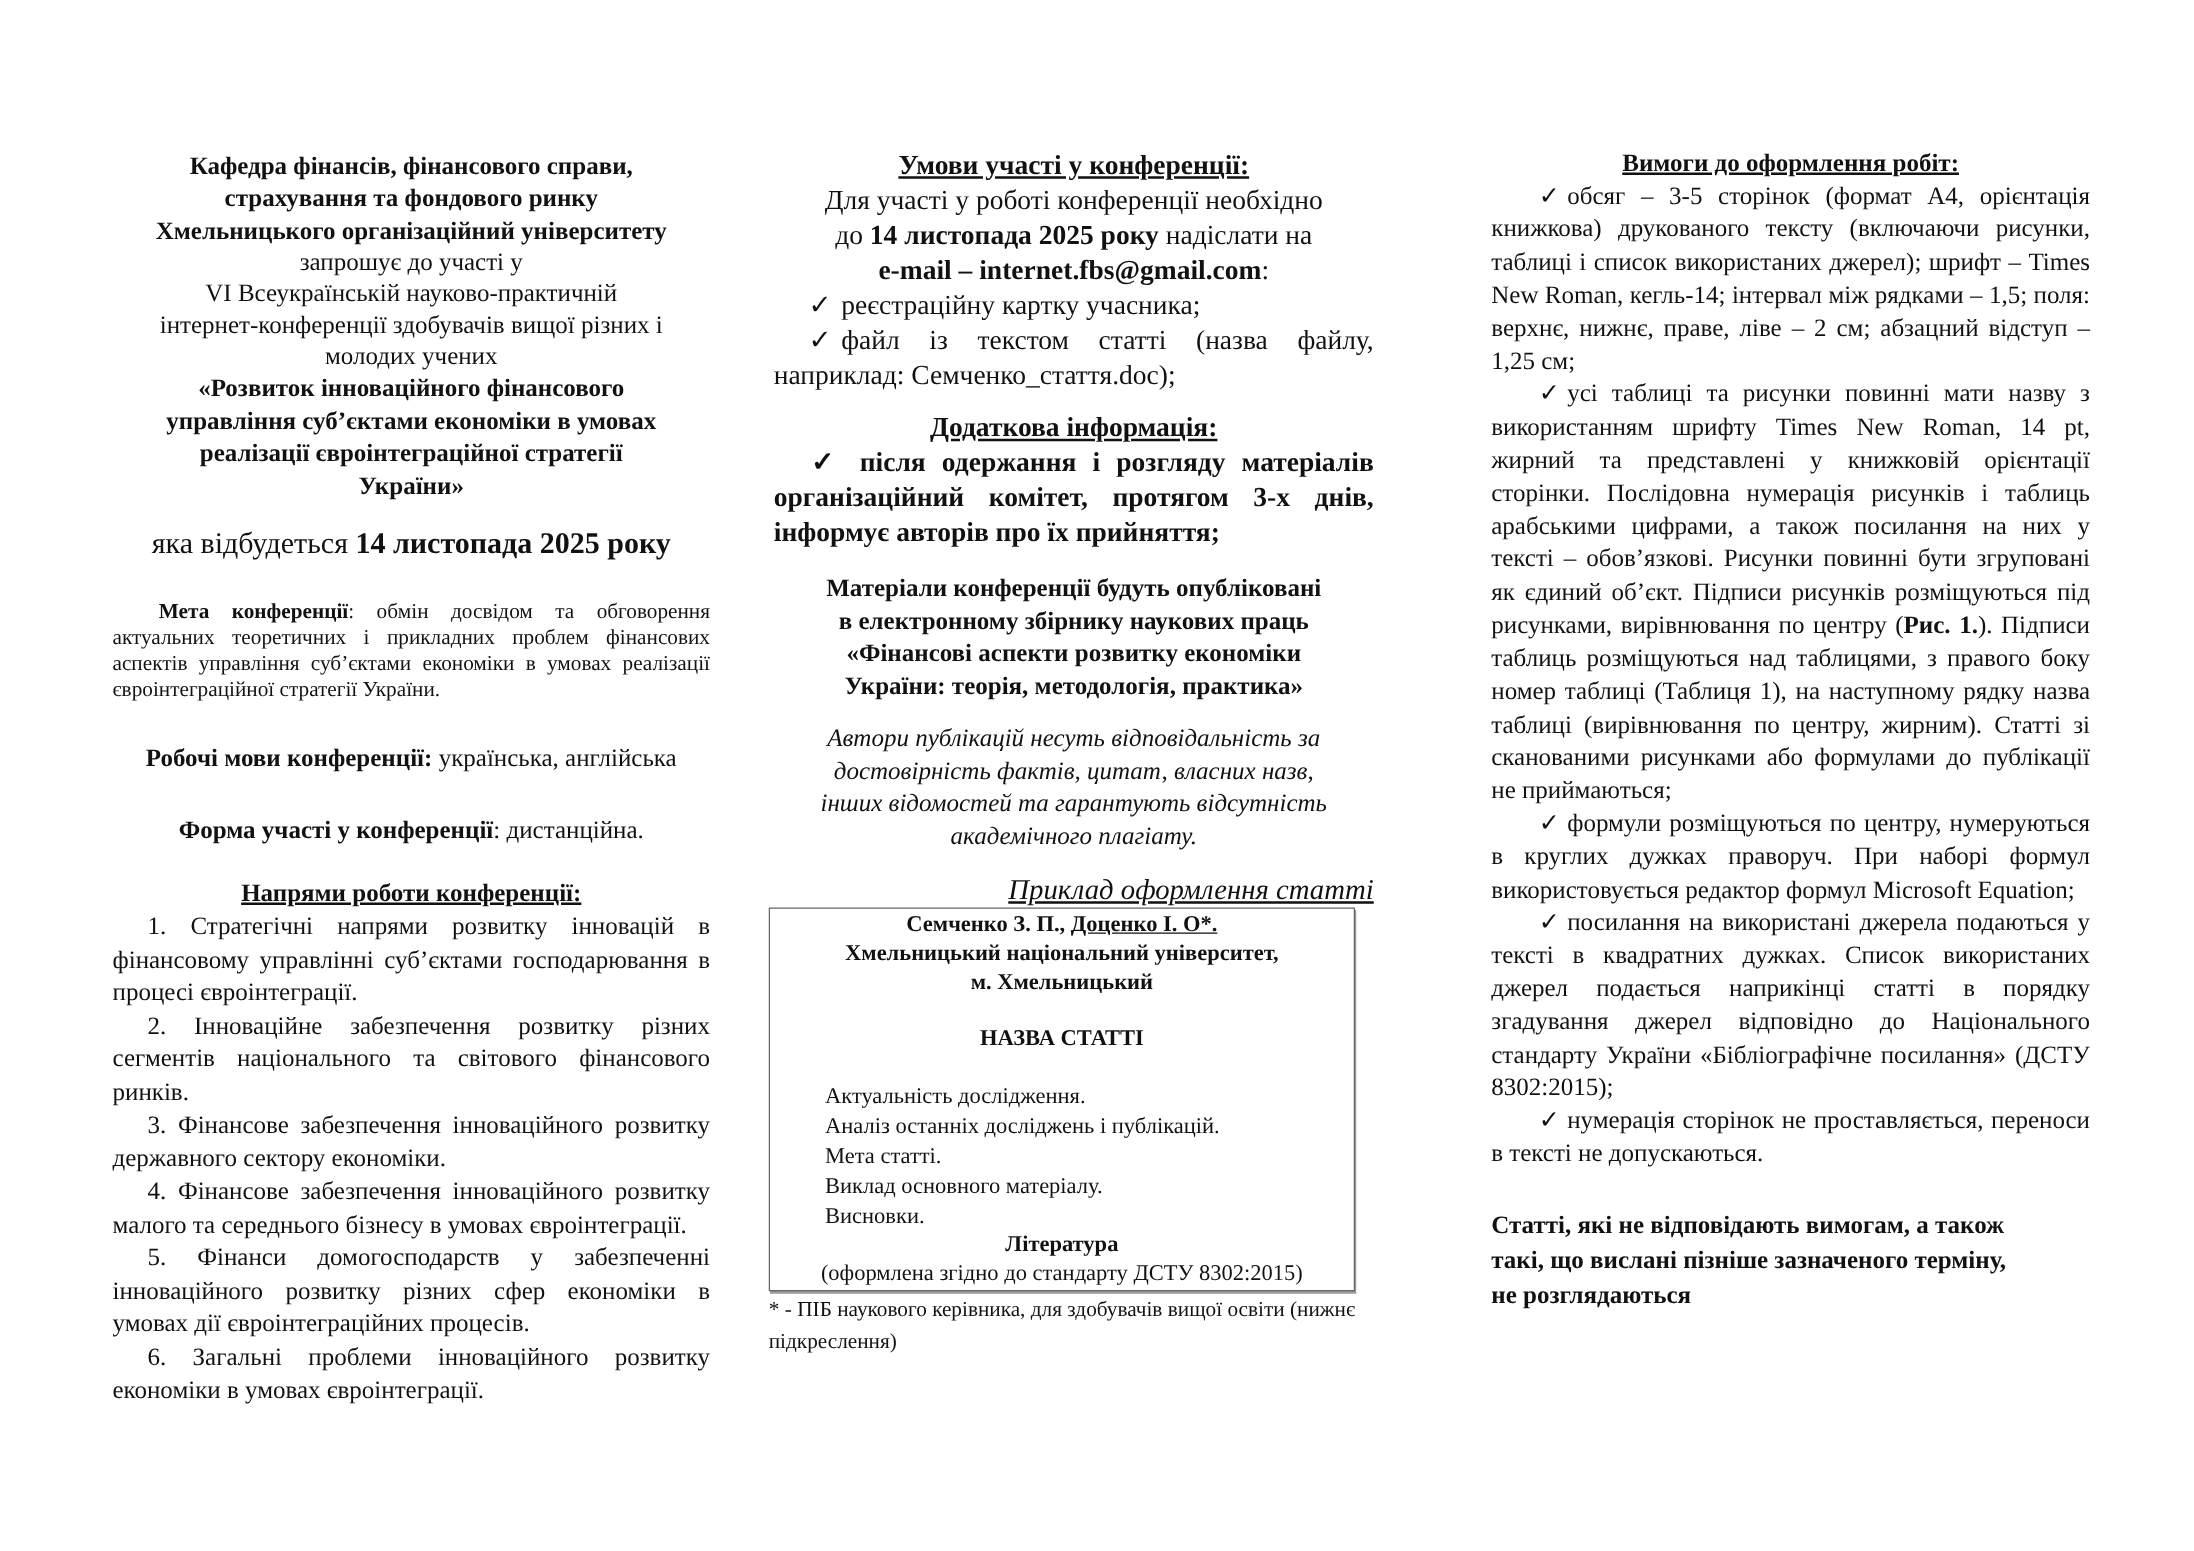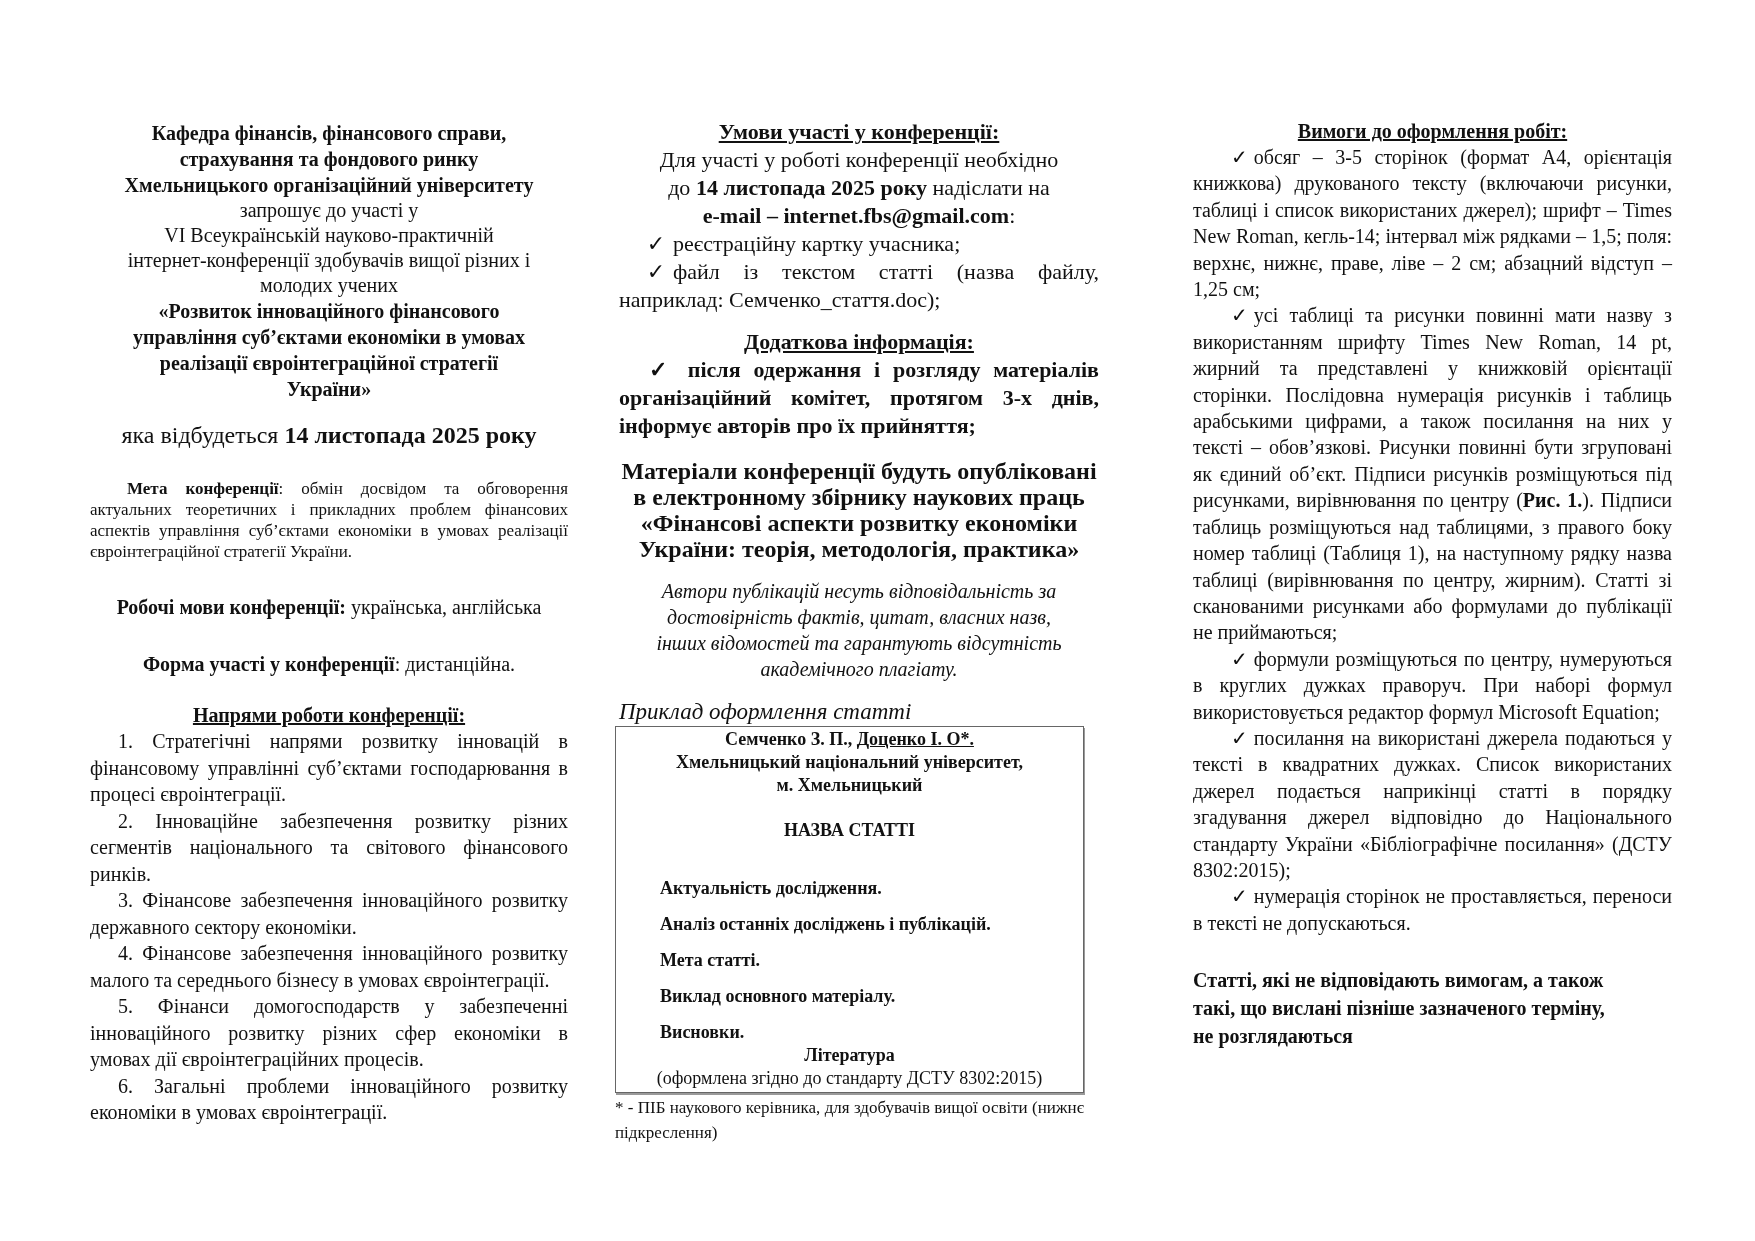--- a/index.html
+++ b/index.html
@@ -27,30 +27,30 @@
     .dir-list { margin: 0; padding: 0; list-style: none; }
     .dir-item { font-size: 20px; line-height: 26.5px; text-align: justify; text-indent: 28px; margin: 0; }
 
     
     .mid-title { font-size: 22px; font-weight: bold; text-decoration: underline; text-align: center; line-height: 28px; margin: 0; }
     .mid-text { font-size: 22px; line-height: 28px; text-align: center; margin: 0; }
     .check-line { font-size: 22px; line-height: 28px; margin: 0; text-align: justify; }
     .check-line .ck { display: inline-block; width: 34px; text-align: center; }
     .add-title { margin-top: 14px; }
     .add-text { font-size: 22px; line-height: 28px; font-weight: bold; text-align: justify; text-indent: 30px; margin: 0; }
-    .pub { font-size: 24px; line-height: 26px; font-weight: bold; text-align: center; margin: 18px 0 0 0; }
+    .pub { font-size: 20px; line-height: 26px; font-weight: bold; text-align: center; margin: 18px 0 0 0; }
     .resp { font-size: 20px; line-height: 26px; font-style: italic; text-align: center; margin: 16px 0 0 0; }
-    .example-title { font-size: 23px; line-height: 28px; font-style: italic; text-align: left; margin: 16px 0 0 0; }
+    .example-title { font-size: 23px; line-height: 28px; font-style: italic; text-align: right; margin: 16px 0 0 0; text-decoration: underline; }
     .example-box {
       border: 1.5px solid #666666; margin: 0 15px 0 -4px; padding: 1px 0 2px 0;
       box-shadow: 1px 2px 0 #9a9a9a;
     }
     .ex-line { font-size: 18px; line-height: 23px; text-align: center; margin: 0; font-weight: bold; }
     .ex-gap { height: 22px; }
-    .ex-left { font-size: 18px; line-height: 24px; font-weight: bold; margin: 12px 0 0 44px; }
+    .ex-left { font-size: 18px; line-height: 24px; font-weight: normal; margin: 0 0 0 44px; }
     .ex-normal { font-size: 18px; line-height: 23px; text-align: center; margin: 0; font-weight: normal; }
     .footnote { font-size: 17px; line-height: 25px; text-align: justify; margin: 2px 15px 0 -4px; }
 
     
     .r-title { font-size: 20px; font-weight: bold; text-decoration: underline; text-align: center; line-height: 26px; margin: 0; }
     .r-item { font-size: 20px; line-height: 26.4px; text-align: justify; text-indent: 38px; margin: 0; }
     .r-item .ck { display: inline-block; margin-right: 6px; text-indent: 0; }
     .r-final { font-size: 20px; line-height: 28px; font-weight: bold; margin: 30px 0 0 0; }
   </style>
 </head>

